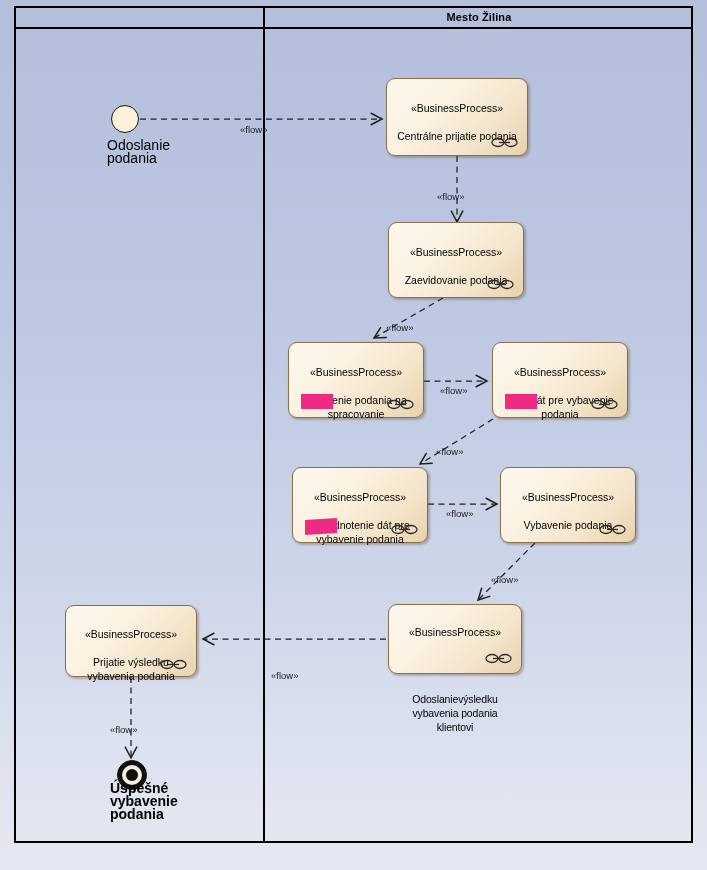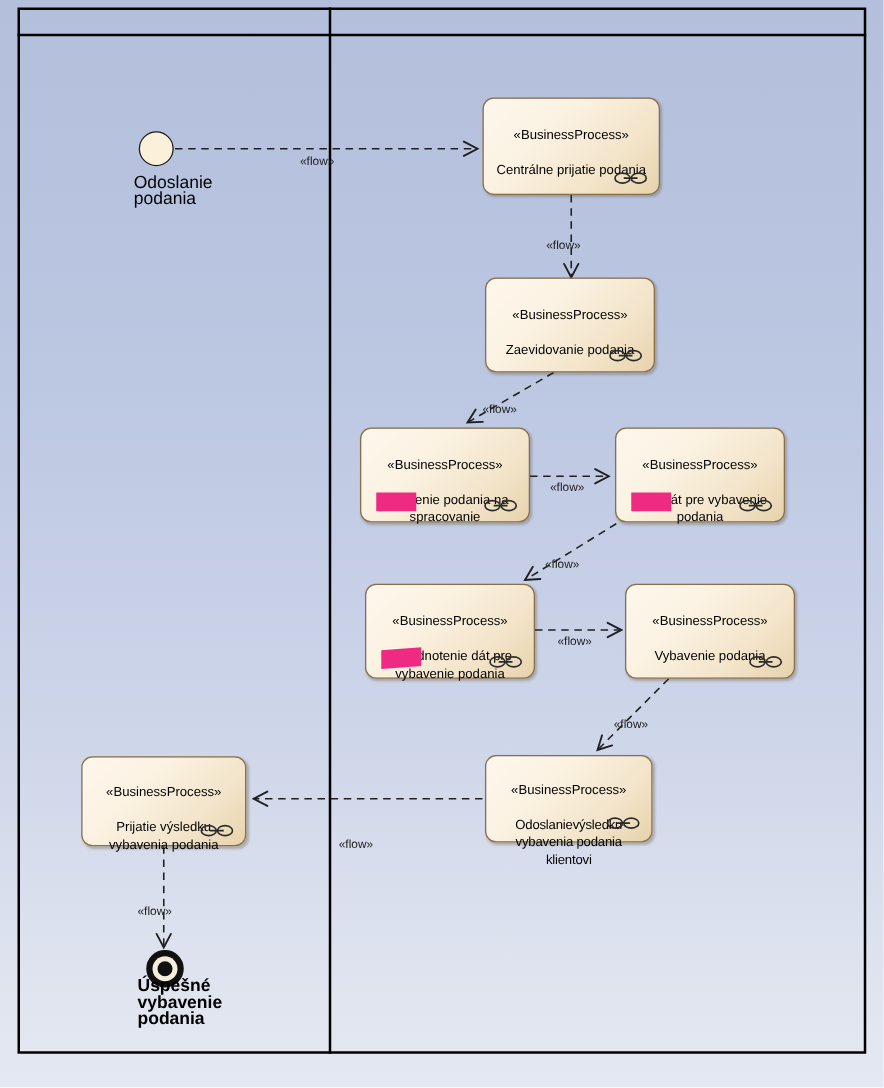--- a/index.html
+++ b/index.html
@@ -84,20 +84,21 @@
     font-size: 10.5px;
     line-height: 14px;
   }
   .node-name {
     display: block;
     font-size: 10.5px;
     line-height: 14px;
   }
   .name-tight {
     letter-spacing: -0.15px;
+    margin-top: 39px;
   }
 
   
   .proc-icon {
     position: absolute;
     right: 9px;
     bottom: 7px;
     width: 27px;
     height: 11px;
   }
@@ -184,20 +185,21 @@
 </style>
 </head>
 <body>
 
 <div id="diagram-canvas">
 
   <div id="swimlane-frame"></div>
   <div class="lane-header-rule" style="top:27px;"></div>
   <div class="lane-divider" style="left:263px;"></div>
 
+  <div class="lane-title" style="left:265px; width:428px;">Mesto Žilina</div>
 
   <svg id="connector-layer" viewBox="0 0 707 870" width="707" height="870">
     <defs>
       <marker id="openArrow" viewBox="0 0 12 12" refX="10.5" refY="6" markerWidth="11" markerHeight="11" orient="auto-start-reverse">
         <path d="M1,1 L10.5,6 L1,11" fill="none" stroke="#1f1f1f" stroke-width="1.3" stroke-linecap="round" stroke-linejoin="miter"></path>
       </marker>
     </defs>
     <g stroke="#1f1f1f" stroke-width="1.25" fill="none" stroke-dasharray="6,4.5" marker-end="url(#openArrow)">
 
       <path d="M140,119 L382,119"></path>

